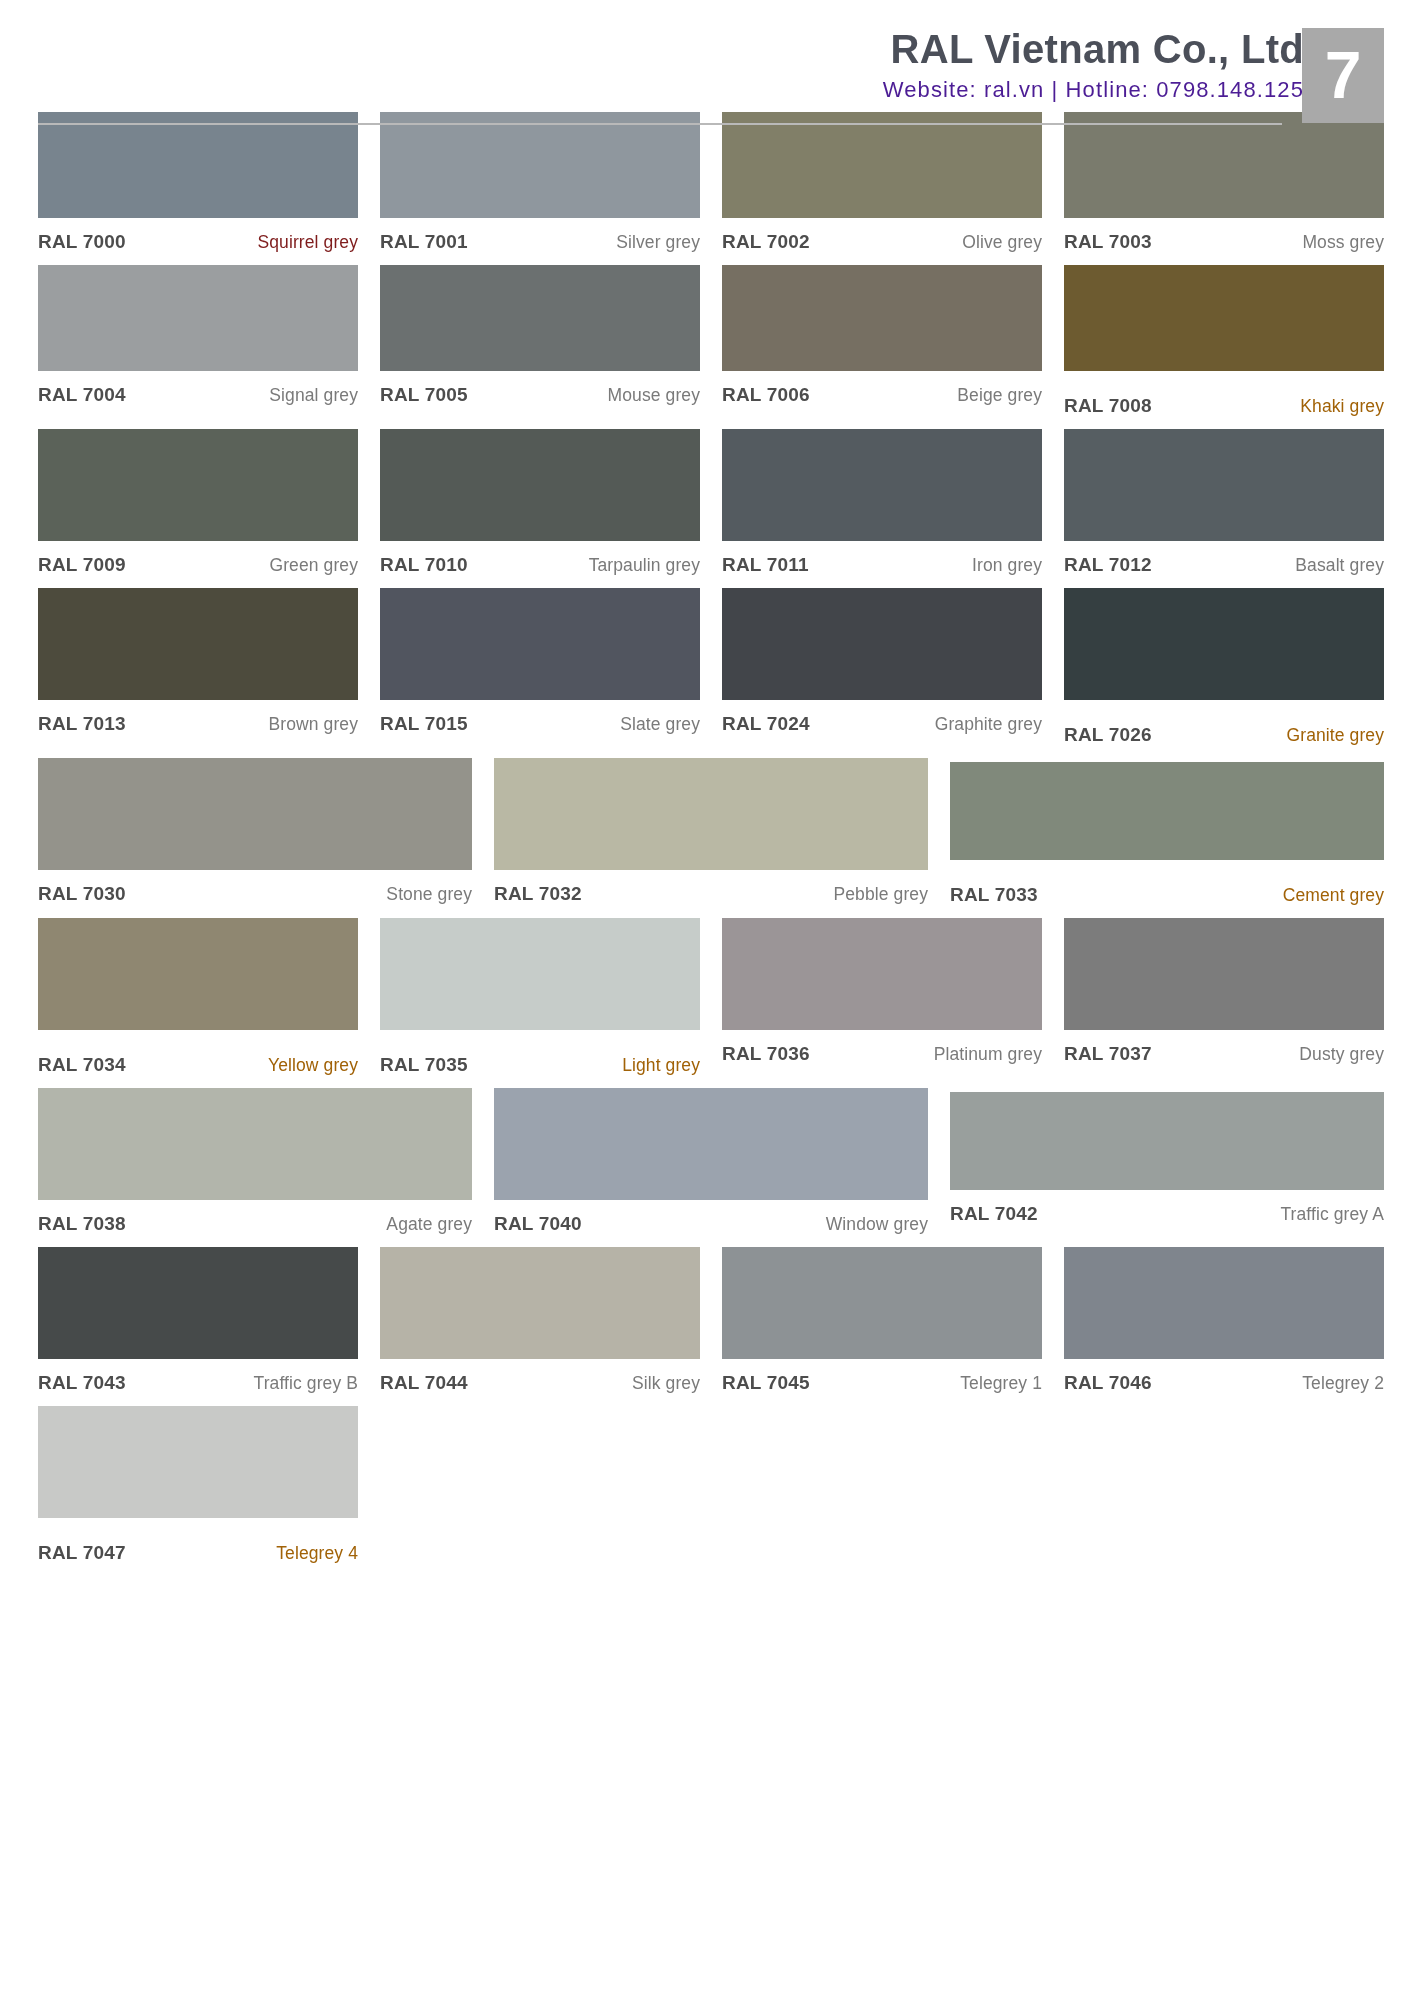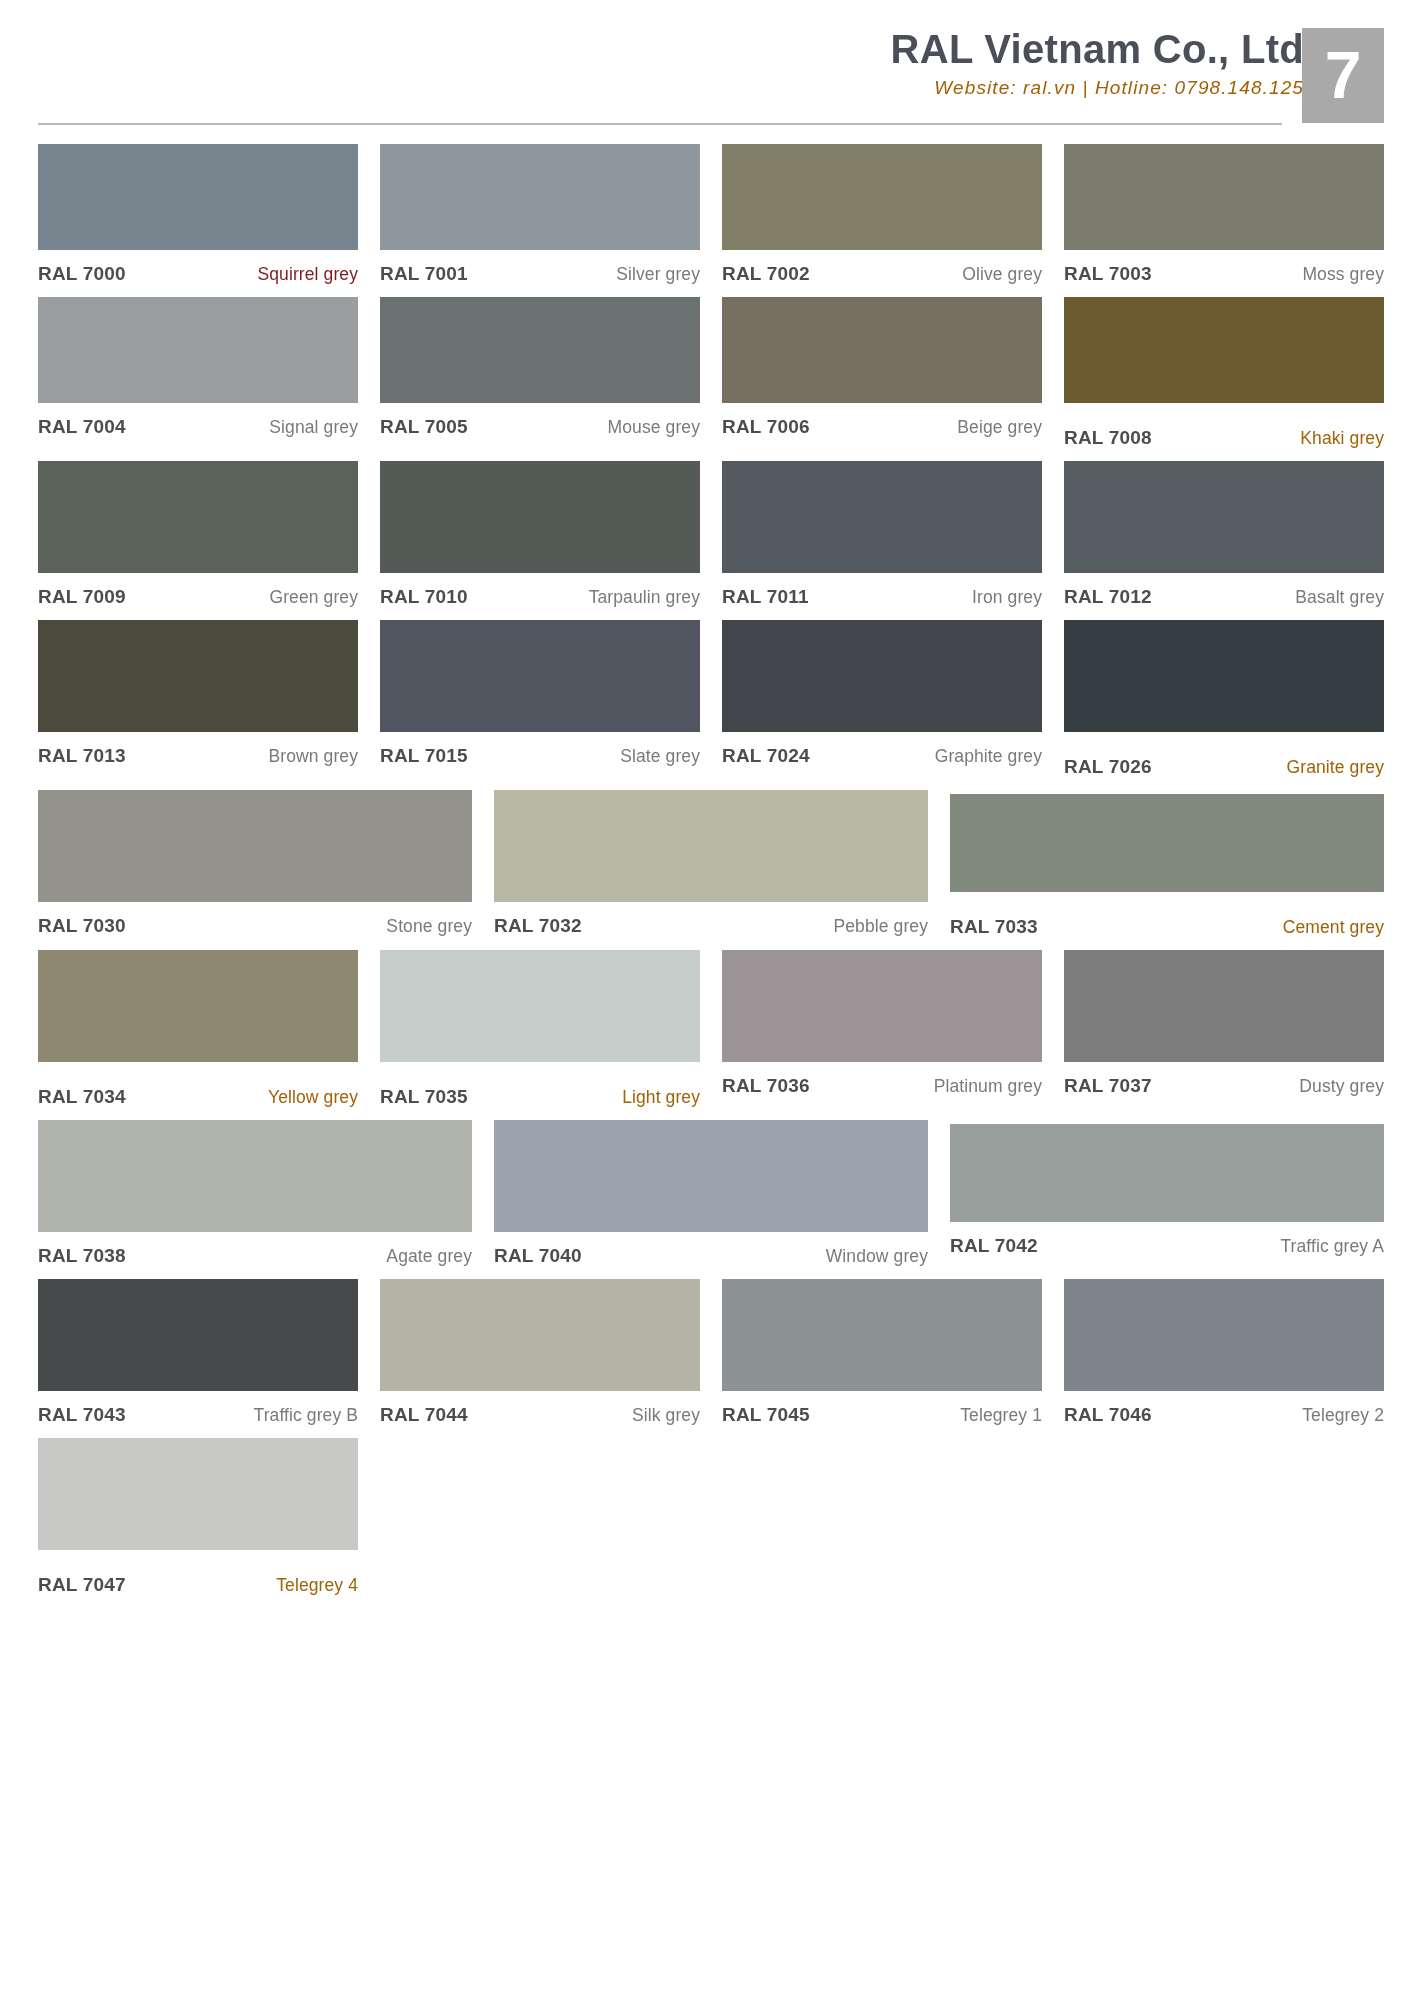--- a/index.html
+++ b/index.html
@@ -9,44 +9,43 @@
     width:1414px; height:2000px;
     background:#ffffff;
     font-family:"Liberation Sans", sans-serif;
     position:relative;
     overflow:hidden;
   }
 
   
   .header {
     position:relative;
-    height:144px;
+    height:112px;
     padding:0;
   }
   .brand-block {
     position:absolute;
     right:110px;
     top:28px;
     text-align:right;
   }
   .brand-title {
     font-size:40px;
     font-weight:bold;
     color:#4b4f59;
     letter-spacing:0.3px;
     line-height:1.05;
     white-space:nowrap;
   }
   .brand-sub {
     margin-top:7px;
-    font-size:19px;
-    color:#a16207;
+    font-size:22px;
+    color:#4c1d95;
     letter-spacing:1.1px;
     white-space:nowrap;
-    font-style:italic;
   }
   .page-badge {
     position:absolute;
     right:30px;
     top:28px;
     width:82px;
     height:95px;
     background:#a9a9a9;
     color:#ffffff;
     font-size:66px;

